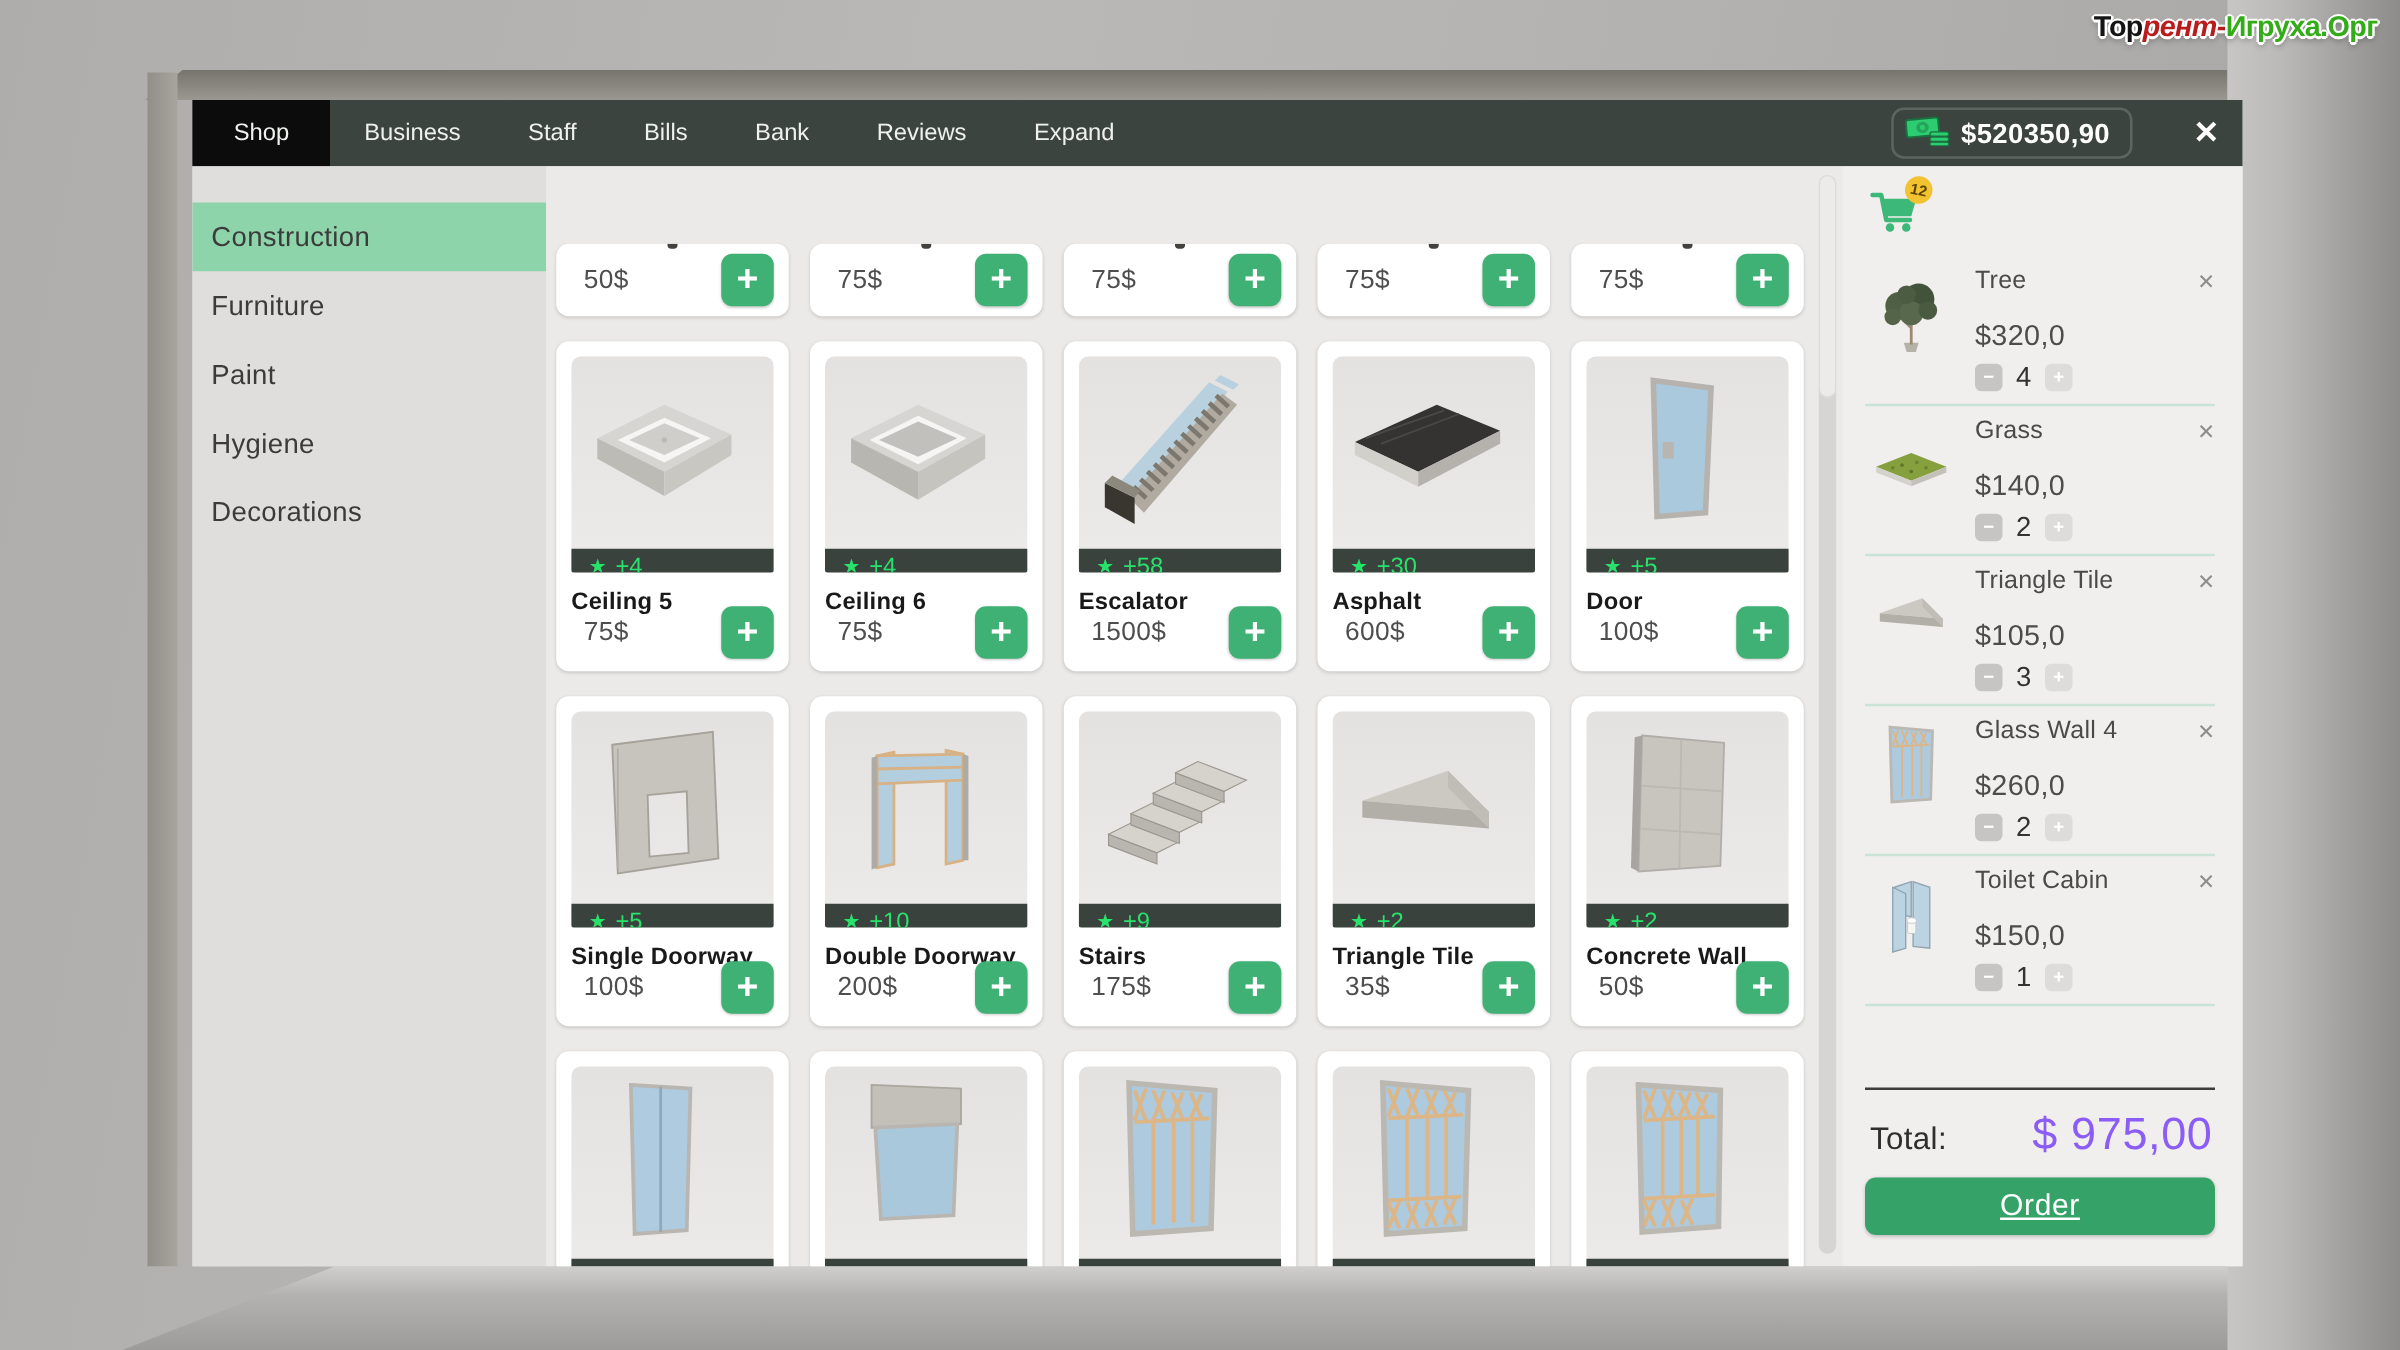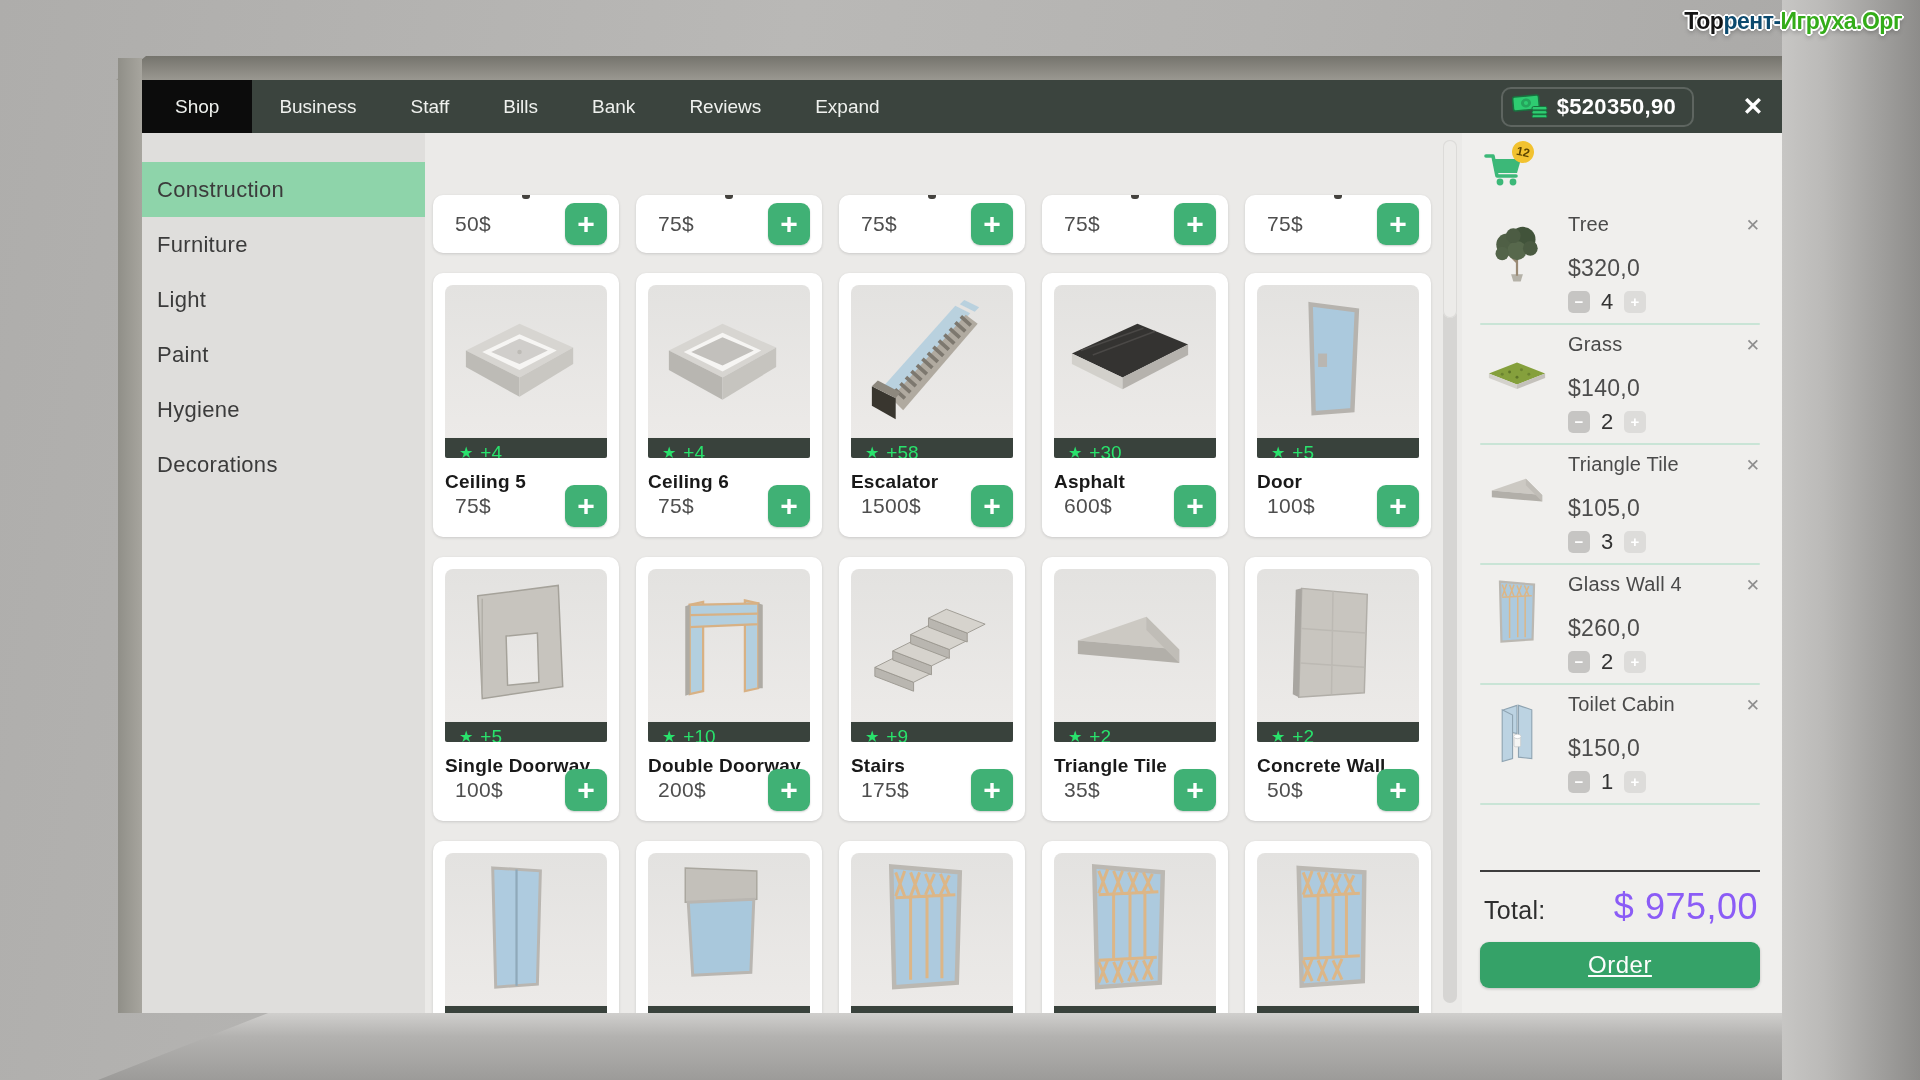--- a/index.html
+++ b/index.html
@@ -18,24 +18,24 @@
     background:linear-gradient(#d0cfcd 0%,#b3b2b0 35%,#9c9b99 100%);
     clip-path:polygon(0 100%,10% 0,100% 0,100% 100%); }
   .bezel-right { position:absolute; left:1782px; top:0; width:138px; height:1080px;
     background:linear-gradient(90deg,#c7c6c4 0%,#bbbab8 30%,#8d8c8a 100%); }
 
   
   .watermark { position:absolute; top:8px; right:18px; font-size:23px; font-weight:800;
     letter-spacing:-0.5px; z-index:50;
     text-shadow:-2px 0 0 #fff,2px 0 0 #fff,0 -2px 0 #fff,0 2px 0 #fff,
       -1px -1px 0 #fff,1px 1px 0 #fff,-1px 1px 0 #fff,1px -1px 0 #fff,0 3px 5px rgba(0,0,0,.4); }
-  .wm-1 { color:#141414; } .wm-2 { color:#0c4a6e; } .wm-3 { color:#34ac19; }
-
-  
-  .panel { position:absolute; left:142px; top:80px; width:1640px; height:933px;
+  .wm-1 { color:#141414; } .wm-2 { color:#b91c1c;font-style:italic; } .wm-3 { color:#34ac19; }
+
+  
+  .panel { position:absolute; left:154px; top:80px; width:1640px; height:933px;
     display:flex; flex-direction:column; background:#ebeae8; }
 
   
   .navbar { height:53px; background:#3b443e; display:flex; align-items:stretch; flex:none; }
   .tab { color:#eff1ee; font-size:19px; padding:0 27px; line-height:53px; cursor:pointer; }
   .tab.active { background:#0c0c0c; padding:0 33px; }
   .money { margin-left:auto; margin-right:30px; align-self:center; display:flex; align-items:center;
     gap:9px; border:2px solid rgba(255,255,255,.18); border-radius:10px; padding:3px 16px 3px 9px; }
   .money-text { color:#fff; font-size:22px; font-weight:700; letter-spacing:.3px; }
   .close-btn { width:58px; background:none; border:none; color:#fff; font-size:25px;
@@ -156,21 +156,20 @@
       </span>
       <span class="money-text">$520350,90</span>
     </div>
     <button class="close-btn">✕</button>
   </div>
 
   <div class="panel-body">
     <aside class="sidebar" id="sidebar">
         <div class="side-item active">Construction</div>
         <div class="side-item">Furniture</div>
-        <div class="side-item">Light</div>
         <div class="side-item">Paint</div>
         <div class="side-item">Hygiene</div>
         <div class="side-item">Decorations</div>
       </aside>
 
     <section class="main">
       <div class="grid" id="grid">
           <div class="card partial">
             <div class="tick"></div>
             <div class="price-row">

